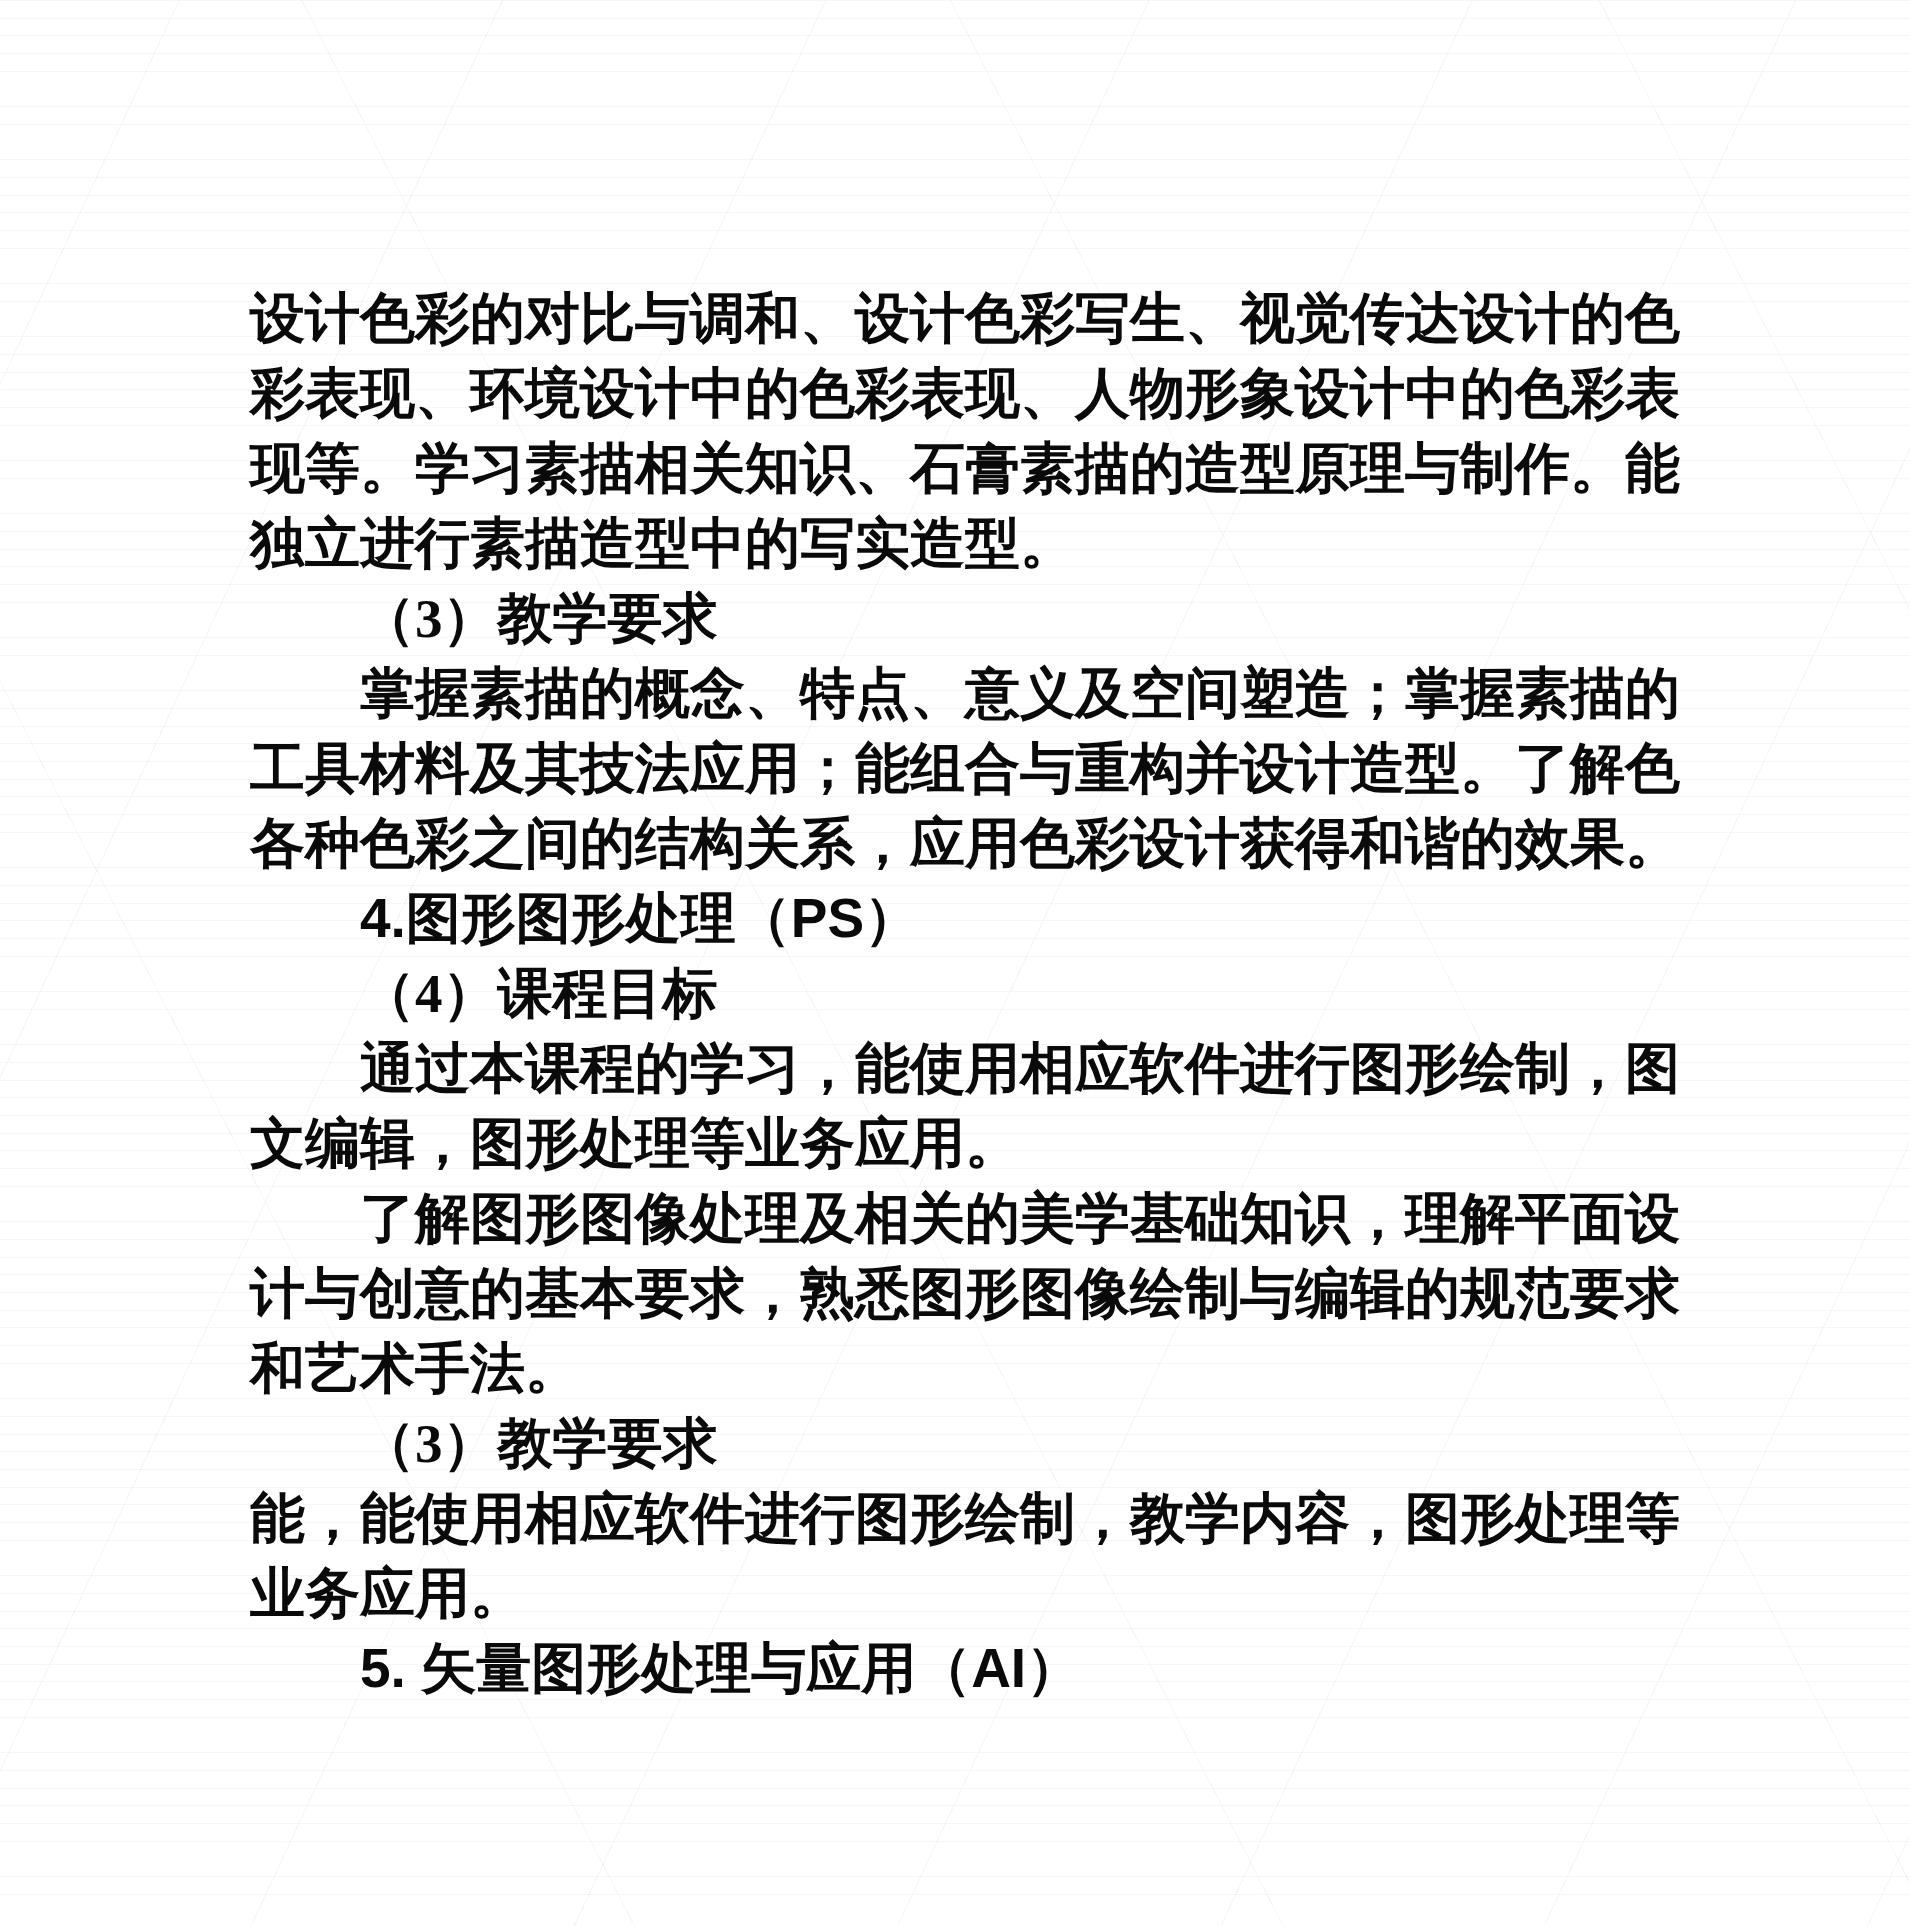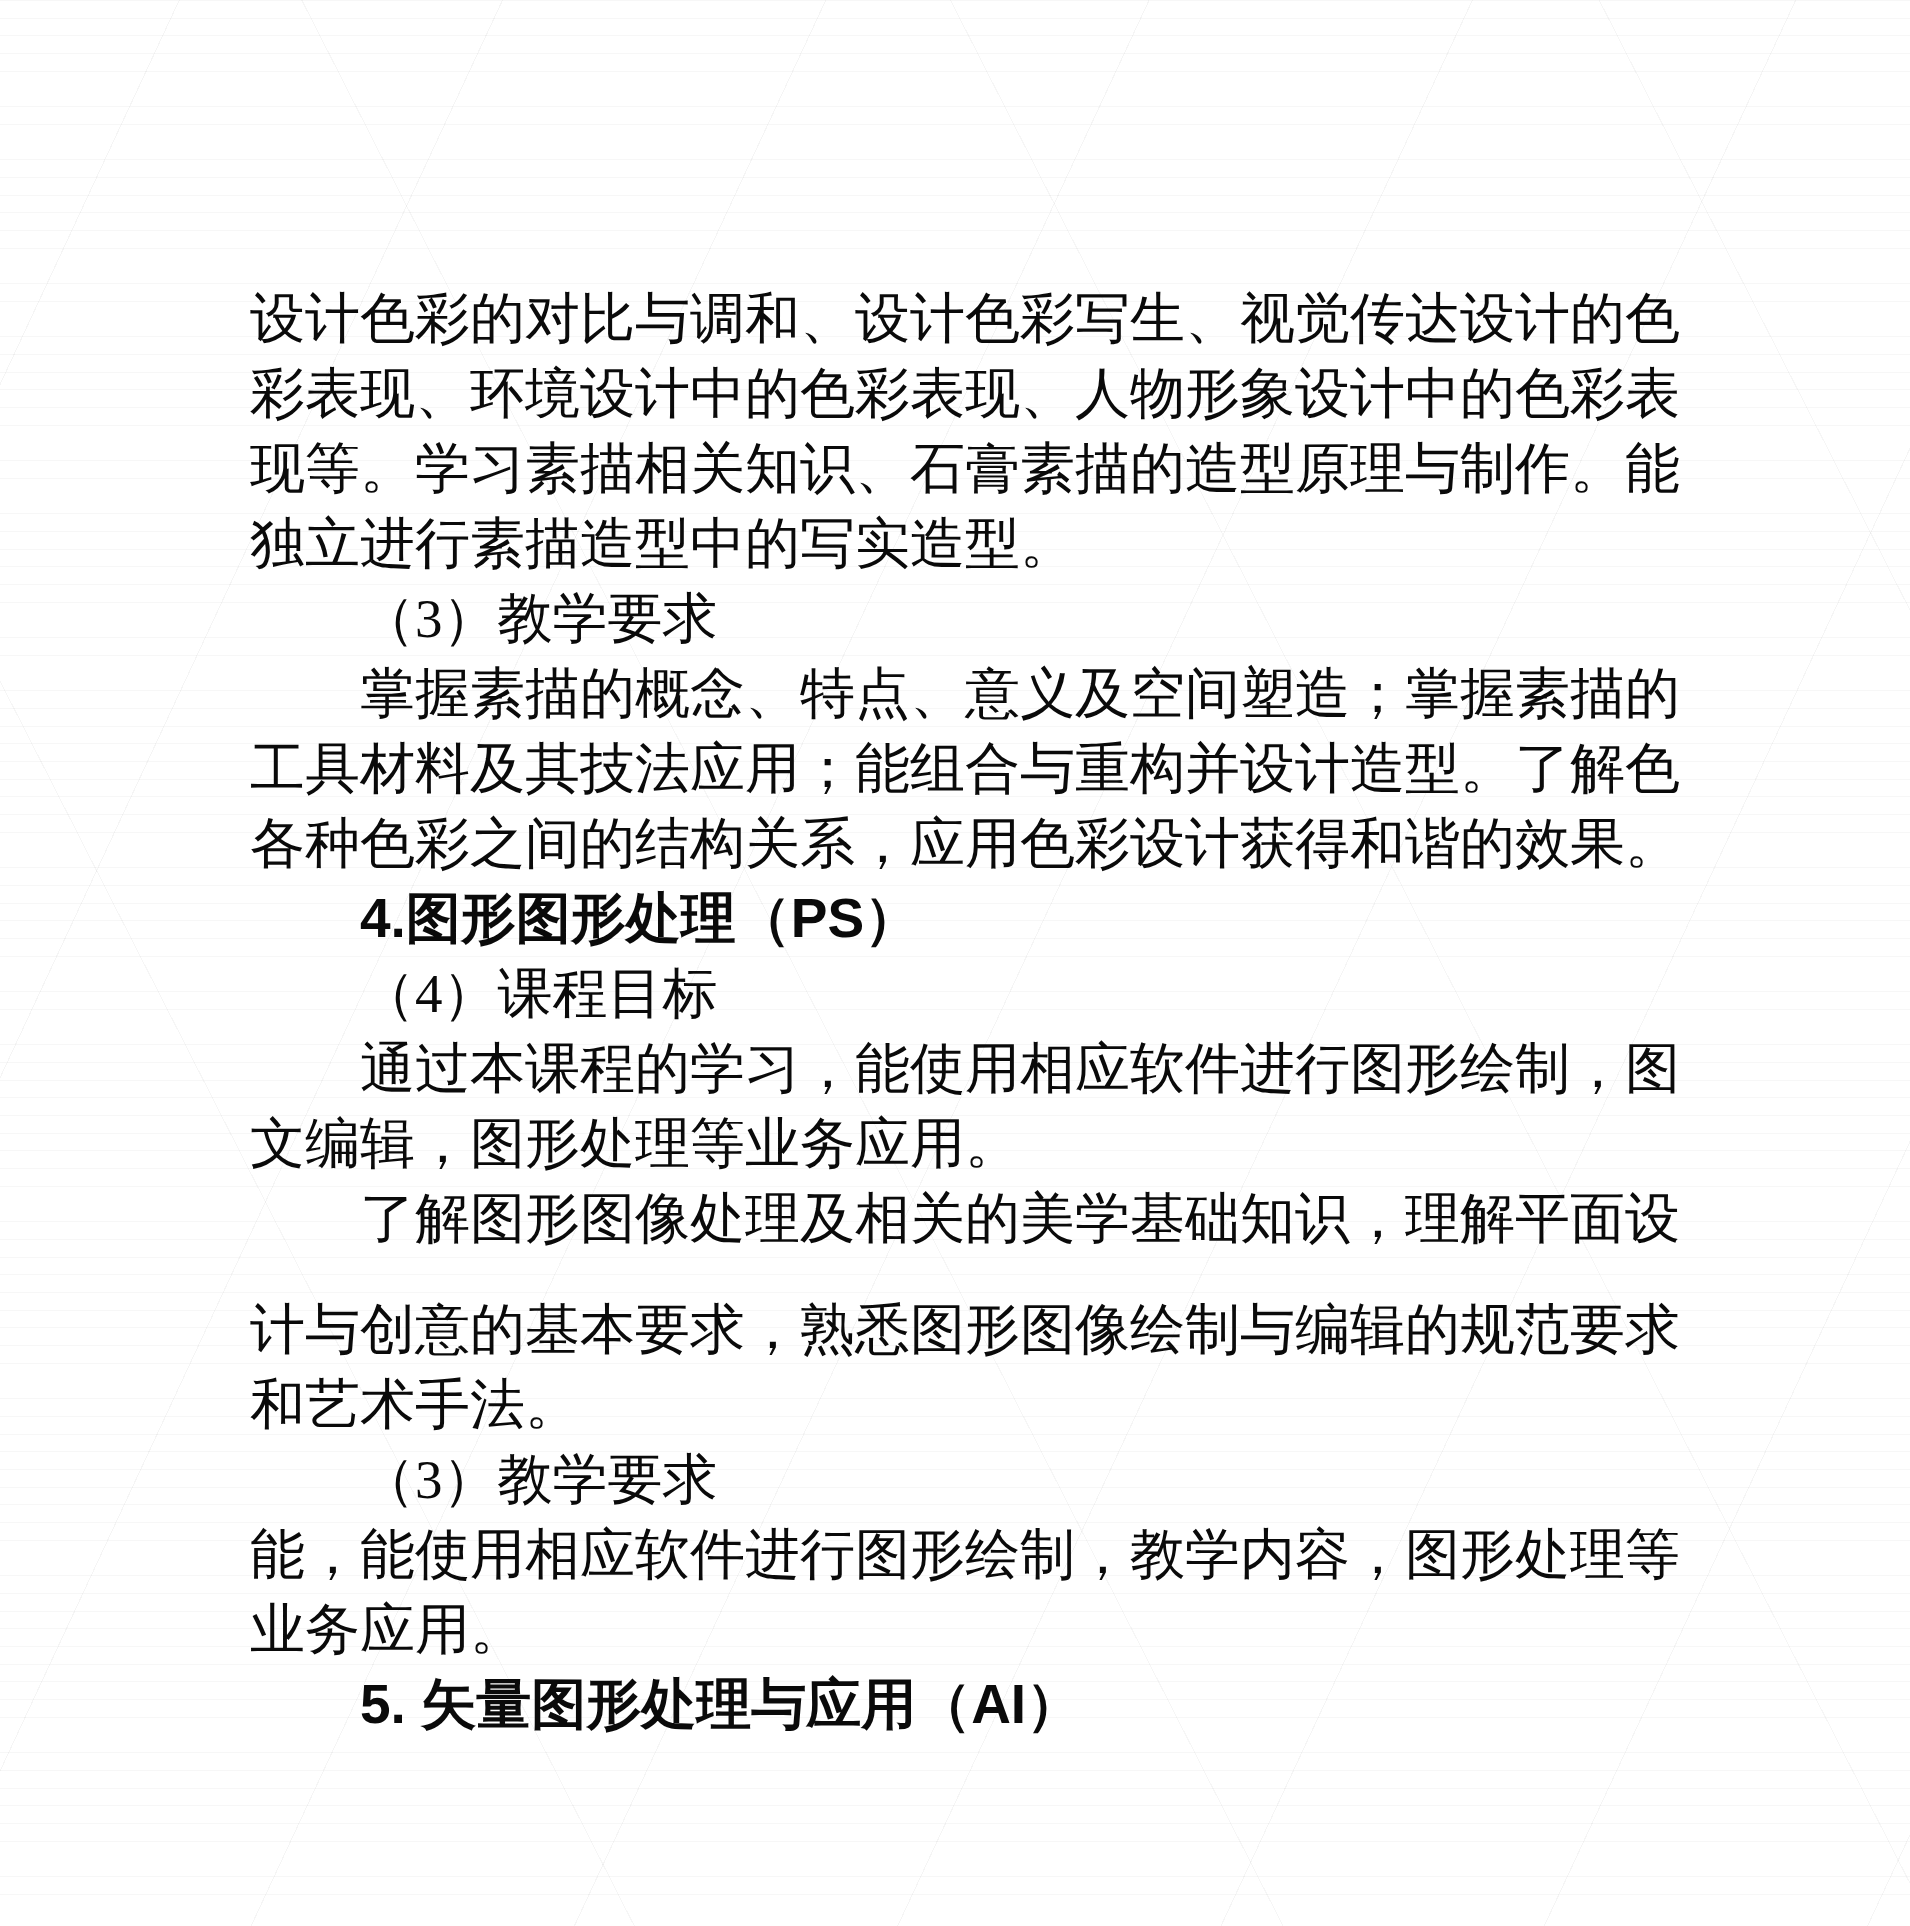--- a/index.html
+++ b/index.html
@@ -42,21 +42,21 @@
   .text-block {
     position: absolute;
     left: 250px;
     top: 281px;
     width: 1425px;
     font-size: 55px;
     line-height: 75px;
   }
   .line {
     white-space: nowrap;
-    font-weight: normal;
+    font-weight: bold;
   }
   .line.bold {
     font-weight: bold;
     font-family: "Liberation Sans", "DejaVu Sans", sans-serif;
   }
 </style>
 </head>
 <body>
 
 <div class="page">
@@ -68,21 +68,21 @@
       <div class="line" style="text-indent: 0em;">独立进行素描造型中的写实造型。</div>
       <div class="line" style="text-indent: 2em;">（3）教学要求</div>
       <div class="line" style="text-indent: 2em;">掌握素描的概念、特点、意义及空间塑造；掌握素描的</div>
       <div class="line" style="text-indent: 0em;">工具材料及其技法应用；能组合与重构并设计造型。了解色</div>
       <div class="line" style="text-indent: 0em;">各种色彩之间的结构关系，应用色彩设计获得和谐的效果。</div>
       <div class="line bold" style="text-indent: 2em;">4.图形图形处理（PS）</div>
       <div class="line" style="text-indent: 2em;">（4）课程目标</div>
       <div class="line" style="text-indent: 2em;">通过本课程的学习，能使用相应软件进行图形绘制，图</div>
       <div class="line" style="text-indent: 0em;">文编辑，图形处理等业务应用。</div>
       <div class="line" style="text-indent: 2em;">了解图形图像处理及相关的美学基础知识，理解平面设</div>
-      <div class="line" style="text-indent: 0em; margin-top: 36px;">计与创意的基本要求，熟悉图形图像绘制与编辑的规范要求</div>
+      <div class="line" style="text-indent: 0em;">计与创意的基本要求，熟悉图形图像绘制与编辑的规范要求</div>
       <div class="line" style="text-indent: 0em;">和艺术手法。</div>
       <div class="line" style="text-indent: 2em;">（3）教学要求</div>
       <div class="line" style="text-indent: 0em;">能，能使用相应软件进行图形绘制，教学内容，图形处理等</div>
       <div class="line" style="text-indent: 0em;">业务应用。</div>
       <div class="line bold" style="text-indent: 2em;">5. 矢量图形处理与应用（AI）</div>
     </main>
 
 </div>
 
 

